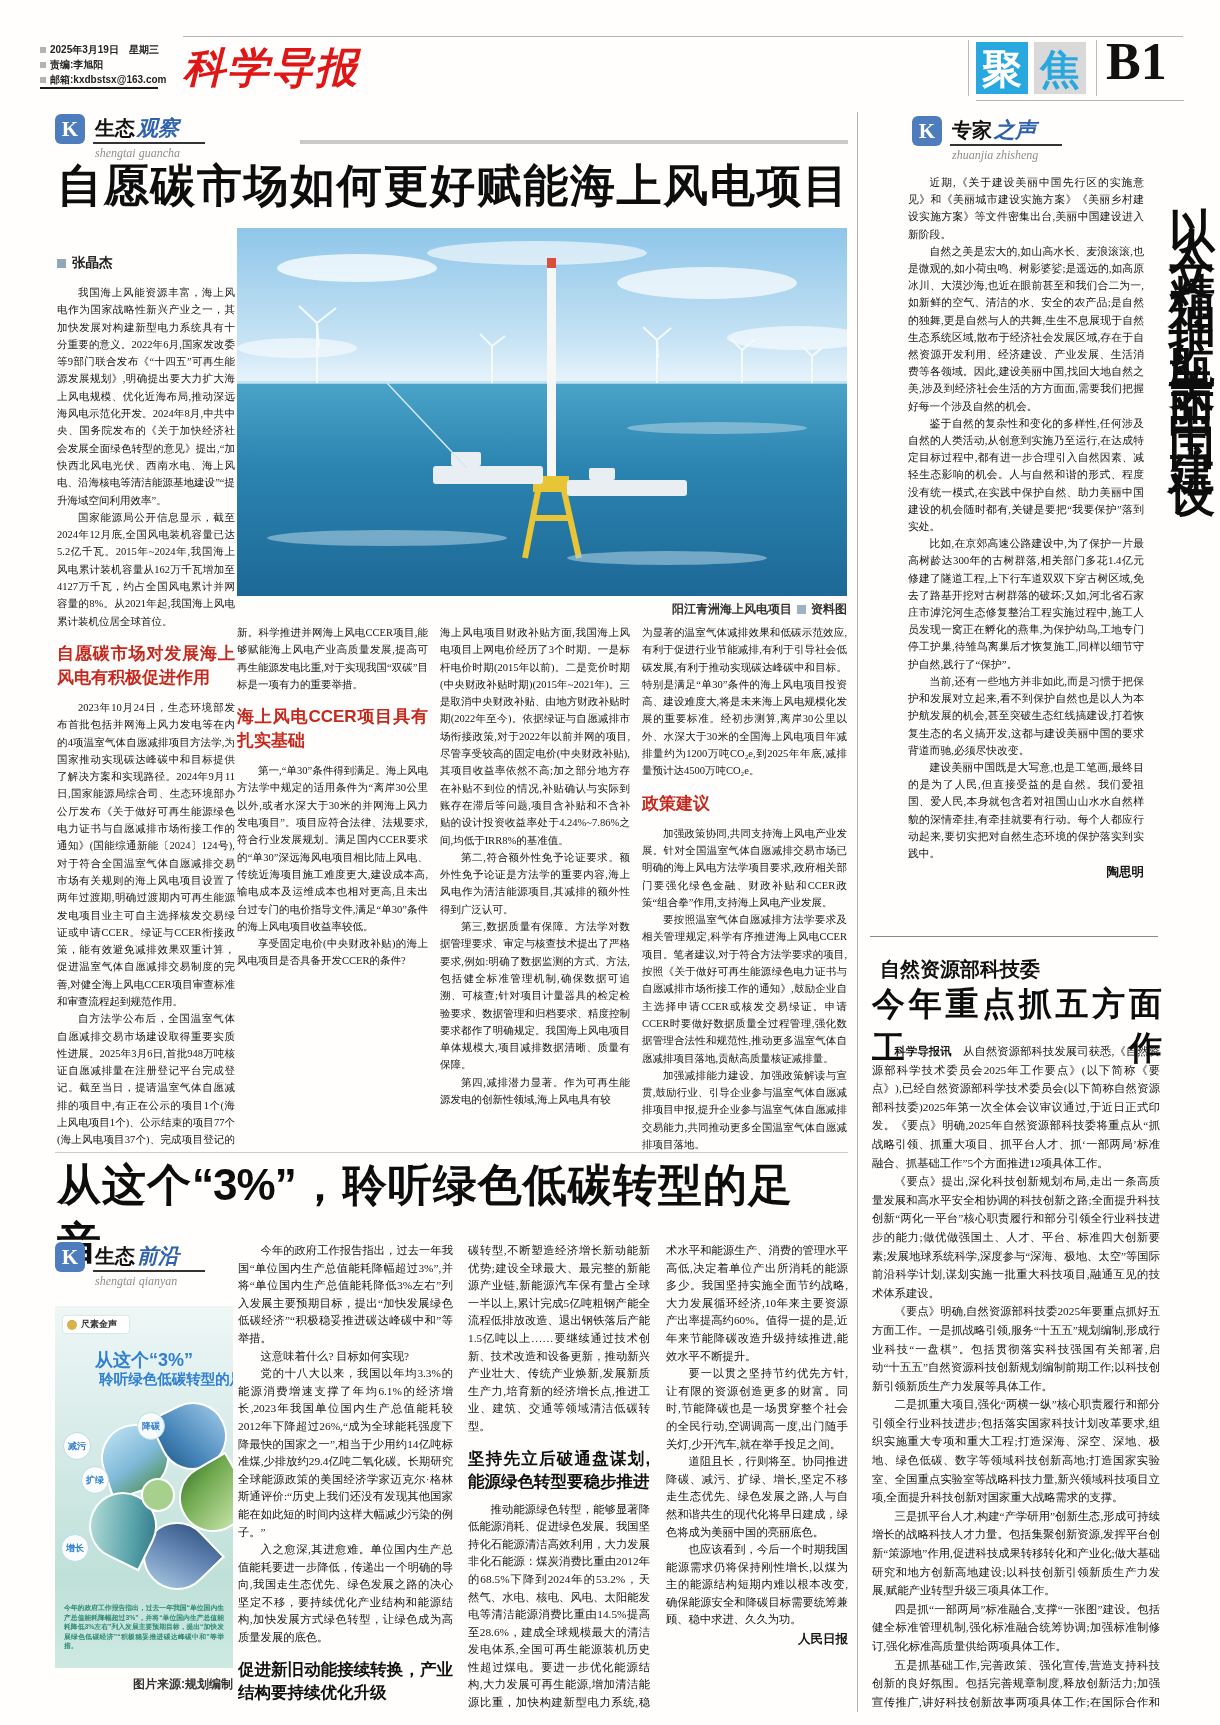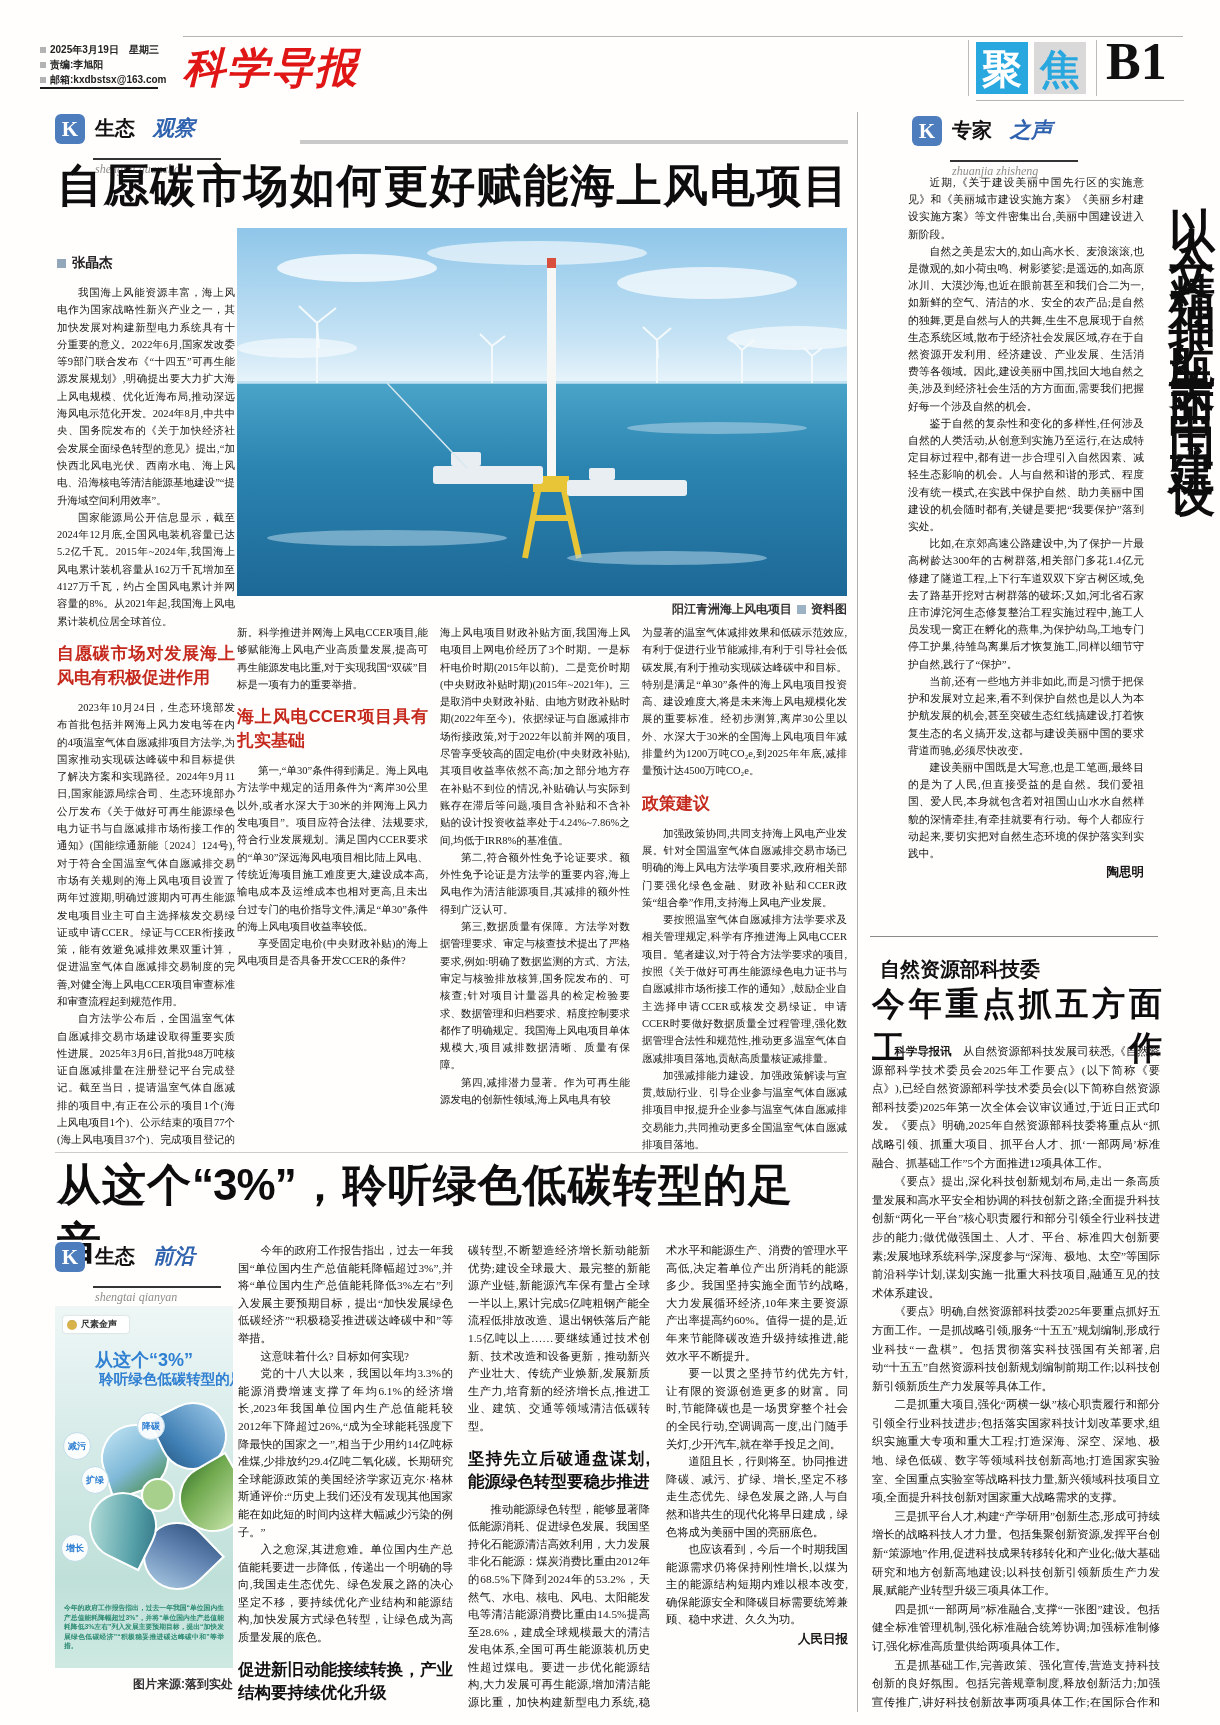--- a/index.html
+++ b/index.html
@@ -17,21 +17,21 @@
   .focus-block{width:52px;height:52px;text-align:center;line-height:54px;font-size:40px;font-weight:bold;
                font-family:"Liberation Sans","DejaVu Sans",sans-serif;}
   .focus-1{left:976px;top:42px;background:#29a7df;color:#fff;}
   .focus-2{left:1034px;top:42px;background:#d9d9d9;color:#29a7df;}
   .pageno{left:1106px;top:32px;font-size:52px;font-weight:bold;font-family:"Liberation Serif",serif;color:#111;}
   .vsep{width:1px;background:#bbb;}
   
   .badge{display:flex;align-items:flex-start;gap:8px;}
   .badge-k{width:30px;height:30px;border-radius:6px;background:#4e7dbd;color:#fff;text-align:center;
            line-height:30px;font-size:21px;font-weight:bold;font-family:"Liberation Serif",serif;}
-  .badge-titles{border-bottom:2px solid #333;padding:0 26px 16px 2px;display:flex;align-items:center;gap:18px;}
+  .badge-titles{border-bottom:2px solid #333;padding:0 26px 0 2px;display:flex;align-items:center;gap:2px;}
   .badge-black{font-family:"Liberation Sans",sans-serif;font-weight:bold;font-size:20px;color:#111;}
   .badge-blue{font-family:"Liberation Serif",serif;font-weight:bold;font-style:italic;font-size:21px;color:#2f62ae;}
   .badge-pinyin{font-style:italic;font-size:12px;color:#8d8d8d;margin-top:2px;padding-left:2px;}
   
   .headline{font-family:"Liberation Sans","DejaVu Sans",sans-serif;font-weight:bold;color:#0d0d0d;
             text-align:justify;text-align-last:justify;letter-spacing:-1px;}
   .byline-row{display:flex;align-items:center;gap:6px;font-family:"Liberation Sans",sans-serif;
               font-weight:bold;font-size:13.5px;color:#222;}
   .byline-sq{width:9px;height:9px;background:#93a7bb;}
   
@@ -200,21 +200,21 @@
 
   <div class="abs bodycol" style="left:237px;top:624px;width:191px;height:526px;">
     <p style="text-indent:0;">新。科学推进并网海上风电CCER项目,能够赋能海上风电产业高质量发展,提高可再生能源发电比重,对于实现我国“双碳”目标是一项有力的重要举措。</p>
     <div class="red-sub">海上风电CCER项目具有扎实基础</div>
     <p>第一,“单30”条件得到满足。海上风电方法学中规定的适用条件为“离岸30公里以外,或者水深大于30米的并网海上风力发电项目”。项目应符合法律、法规要求,符合行业发展规划。满足国内CCER要求的“单30”深远海风电项目相比陆上风电、传统近海项目施工难度更大,建设成本高,输电成本及运维成本也相对更高,且未出台过专门的电价指导文件,满足“单30”条件的海上风电项目收益率较低。</p>
     <p>享受固定电价(中央财政补贴)的海上风电项目是否具备开发CCER的条件?</p>
   </div>
   <div class="abs bodycol" style="left:440px;top:624px;width:190px;height:526px;">
     <p style="text-indent:0;">海上风电项目财政补贴方面,我国海上风电项目上网电价经历了3个时期。一是标杆电价时期(2015年以前)。二是竞价时期(中央财政补贴时期)(2015年~2021年)。三是取消中央财政补贴、由地方财政补贴时期(2022年至今)。依据绿证与自愿减排市场衔接政策,对于2022年以前并网的项目,尽管享受较高的固定电价(中央财政补贴),其项目收益率依然不高;加之部分地方存在补贴不到位的情况,补贴确认与实际到账存在滞后等问题,项目含补贴和不含补贴的设计投资收益率处于4.24%~7.86%之间,均低于IRR8%的基准值。</p>
     <p>第二,符合额外性免予论证要求。额外性免予论证是方法学的重要内容,海上风电作为清洁能源项目,其减排的额外性得到广泛认可。</p>
-    <p>第三,数据质量有保障。方法学对数据管理要求、审定与核查技术提出了严格要求,例如:明确了数据监测的方式、方法,审定与核验排放核算,国务院发布的、可核查;针对项目计量器具的检定检验要求、数据管理和归档要求、精度控制要求都作了明确规定。我国海上风电项目单体规模大,项目减排数据清晰、质量有保障。</p>
+    <p>第三,数据质量有保障。方法学对数据管理要求、审定与核查技术提出了严格要求,例如:明确了数据监测的方式、方法,包括健全标准管理机制,确保数据可追溯、可核查;针对项目计量器具的检定检验要求、数据管理和归档要求、精度控制要求都作了明确规定。我国海上风电项目单体规模大,项目减排数据清晰、质量有保障。</p>
     <p>第四,减排潜力显著。作为可再生能源发电的创新性领域,海上风电具有较</p>
   </div>
   <div class="abs bodycol" style="left:642px;top:624px;width:205px;height:526px;">
     <p style="text-indent:0;">为显著的温室气体减排效果和低碳示范效应,有利于促进行业节能减排,有利于引导社会低碳发展,有利于推动实现碳达峰碳中和目标。特别是满足“单30”条件的海上风电项目投资高、建设难度大,将是未来海上风电规模化发展的重要标准。经初步测算,离岸30公里以外、水深大于30米的全国海上风电项目年减排量约为1200万吨CO₂e,到2025年年底,减排量预计达4500万吨CO₂e。</p>
     <div class="red-sub">政策建议</div>
     <p>加强政策协同,共同支持海上风电产业发展。针对全国温室气体自愿减排交易市场已明确的海上风电方法学项目要求,政府相关部门要强化绿色金融、财政补贴和CCER政策“组合拳”作用,支持海上风电产业发展。</p>
     <p>要按照温室气体自愿减排方法学要求及相关管理规定,科学有序推进海上风电CCER项目。笔者建议,对于符合方法学要求的项目,按照《关于做好可再生能源绿色电力证书与自愿减排市场衔接工作的通知》,鼓励企业自主选择申请CCER或核发交易绿证。申请CCER时要做好数据质量全过程管理,强化数据管理合法性和规范性,推动更多温室气体自愿减排项目落地,贡献高质量核证减排量。</p>
     <p>加强减排能力建设。加强政策解读与宣贯,鼓励行业、引导企业参与温室气体自愿减排项目申报,提升企业参与温室气体自愿减排交易能力,共同推动更多全国温室气体自愿减排项目落地。</p>
   </div>
 
@@ -283,21 +283,21 @@
     <div class="petal" style="left:88px;top:216px;transform:rotate(226deg);background:linear-gradient(160deg,#aac9e2,#5c7fae 60%,#30517c);"></div>
     <div class="petal" style="left:34px;top:186px;transform:rotate(296deg);background:linear-gradient(160deg,#bfe4de,#55a0a8 65%,#2d6f80);"></div>
     <div class="pinwheel-center" style="left:86px;top:172px;"></div>
     <div class="p-label" style="left:82px;top:106px;">降碳</div>
     <div class="p-label" style="left:8px;top:126px;">减污</div>
     <div class="p-label" style="left:26px;top:160px;">扩绿</div>
     <div class="p-label" style="left:6px;top:228px;">增长</div>
     <div class="poster-body">今年的政府工作报告指出，过去一年我国“单位国内生产总值能耗降幅超过3%”，并将“单位国内生产总值能耗降低3%左右”列入发展主要预期目标，提出“加快发展绿色低碳经济”“积极稳妥推进碳达峰碳中和”等举措。</div>
   </div>
   <div class="abs caption" style="left:55px;top:1676px;width:178px;">
-    <span>图片来源:落到实处</span>
+    <span>图片来源:规划编制</span>
   </div>
 
   <div class="abs bodycol" style="left:238px;top:1242px;width:215px;height:470px;font-size:11.3px;line-height:17.6px;">
     <p>今年的政府工作报告指出，过去一年我国“单位国内生产总值能耗降幅超过3%”,并将“单位国内生产总值能耗降低3%左右”列入发展主要预期目标，提出“加快发展绿色低碳经济”“积极稳妥推进碳达峰碳中和”等举措。</p>
     <p>这意味着什么? 目标如何实现?</p>
     <p>党的十八大以来，我国以年均3.3%的能源消费增速支撑了年均6.1%的经济增长,2023年我国单位国内生产总值能耗较2012年下降超过26%,“成为全球能耗强度下降最快的国家之一”,相当于少用约14亿吨标准煤,少排放约29.4亿吨二氧化碳。长期研究全球能源政策的美国经济学家迈克尔·格林斯通评价:“历史上我们还没有发现其他国家能在如此短的时间内这样大幅减少污染的例子。”</p>
     <p>入之愈深,其进愈难。单位国内生产总值能耗要进一步降低，传递出一个明确的导向,我国走生态优先、绿色发展之路的决心坚定不移，要持续优化产业结构和能源结构,加快发展方式绿色转型，让绿色成为高质量发展的底色。</p>
     <div class="black-sub">促进新旧动能接续转换，产业结构要持续优化升级</div>
     <p>绿色低碳循环发展，是当今时代科技革命和产业变革的方向。我国大力发展绿色低碳产业、推动传统产业绿色低</p>
   </div>

